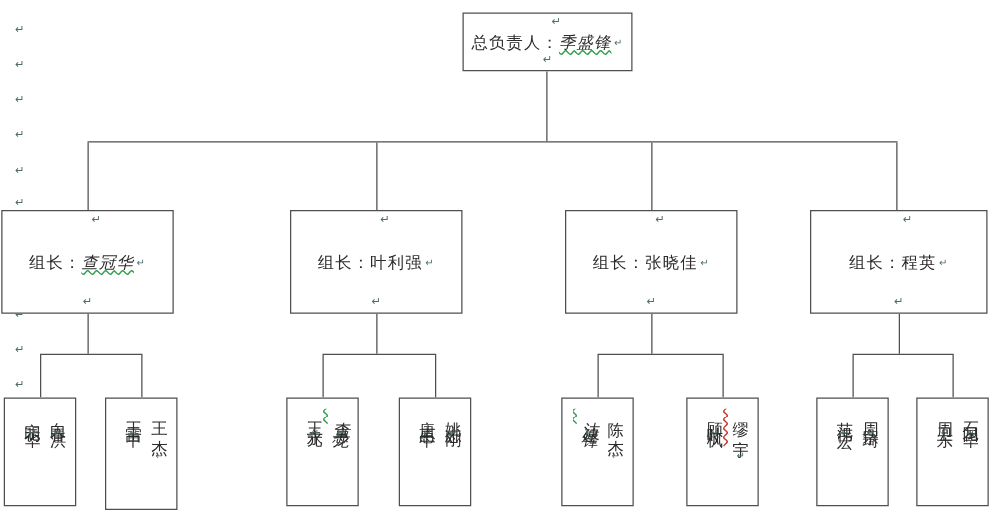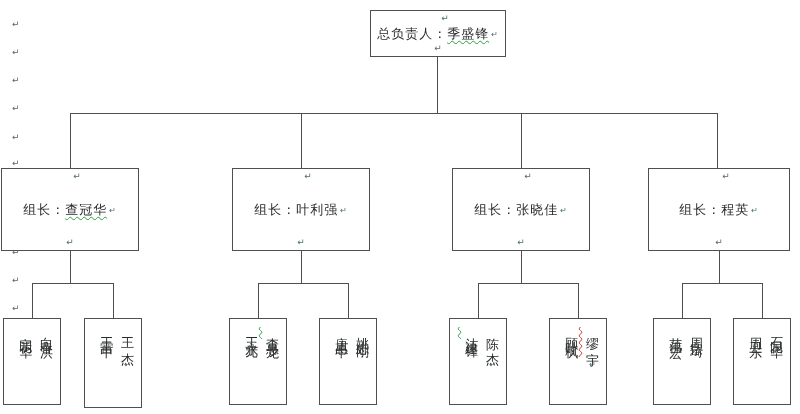--- a/index.html
+++ b/index.html
@@ -13,21 +13,21 @@
   .pmark{font-family:"DejaVu Sans",sans-serif;font-size:9px;color:#4f6b6b;line-height:1;}
   .inmark{margin-left:14px;}
   .tailmark{font-size:8px;margin-left:2px;position:relative;top:-1px;}
   .mmark{position:absolute;width:10px;}
   .vbox{position:absolute;border:1px solid #4f4f4f;background:#fff;box-sizing:border-box;}
   .vtext{position:absolute;left:0;right:0;top:8px;bottom:2px;writing-mode:vertical-rl;
          text-orientation:upright;text-align:left;}
   .vname{margin:0 7px;font-size:13px;letter-spacing:4px;line-height:1.05;white-space:nowrap;}
   .vname .n2{letter-spacing:15px;}
   .vmark{font-size:8px;letter-spacing:0;display:inline-block;margin-top:3px;}
-  .sq-green{text-decoration:underline wavy #2e9e4f 1px;text-underline-offset:2px;}
+  .sq-green{text-decoration:underline wavy #2e9e4f 1px;text-underline-offset:2px;font-style:italic;}
   .sq-red{text-decoration:underline wavy #c2382e 1px;text-underline-offset:2px;}
 </style>
 </head>
 <body>
 
 <div class="page">
 
   <span class="pmark mmark" style="left:12px;top:20px;">↵</span>
   <span class="pmark mmark" style="left:12px;top:48px;">↵</span>
   <span class="pmark mmark" style="left:12px;top:76px;">↵</span>

